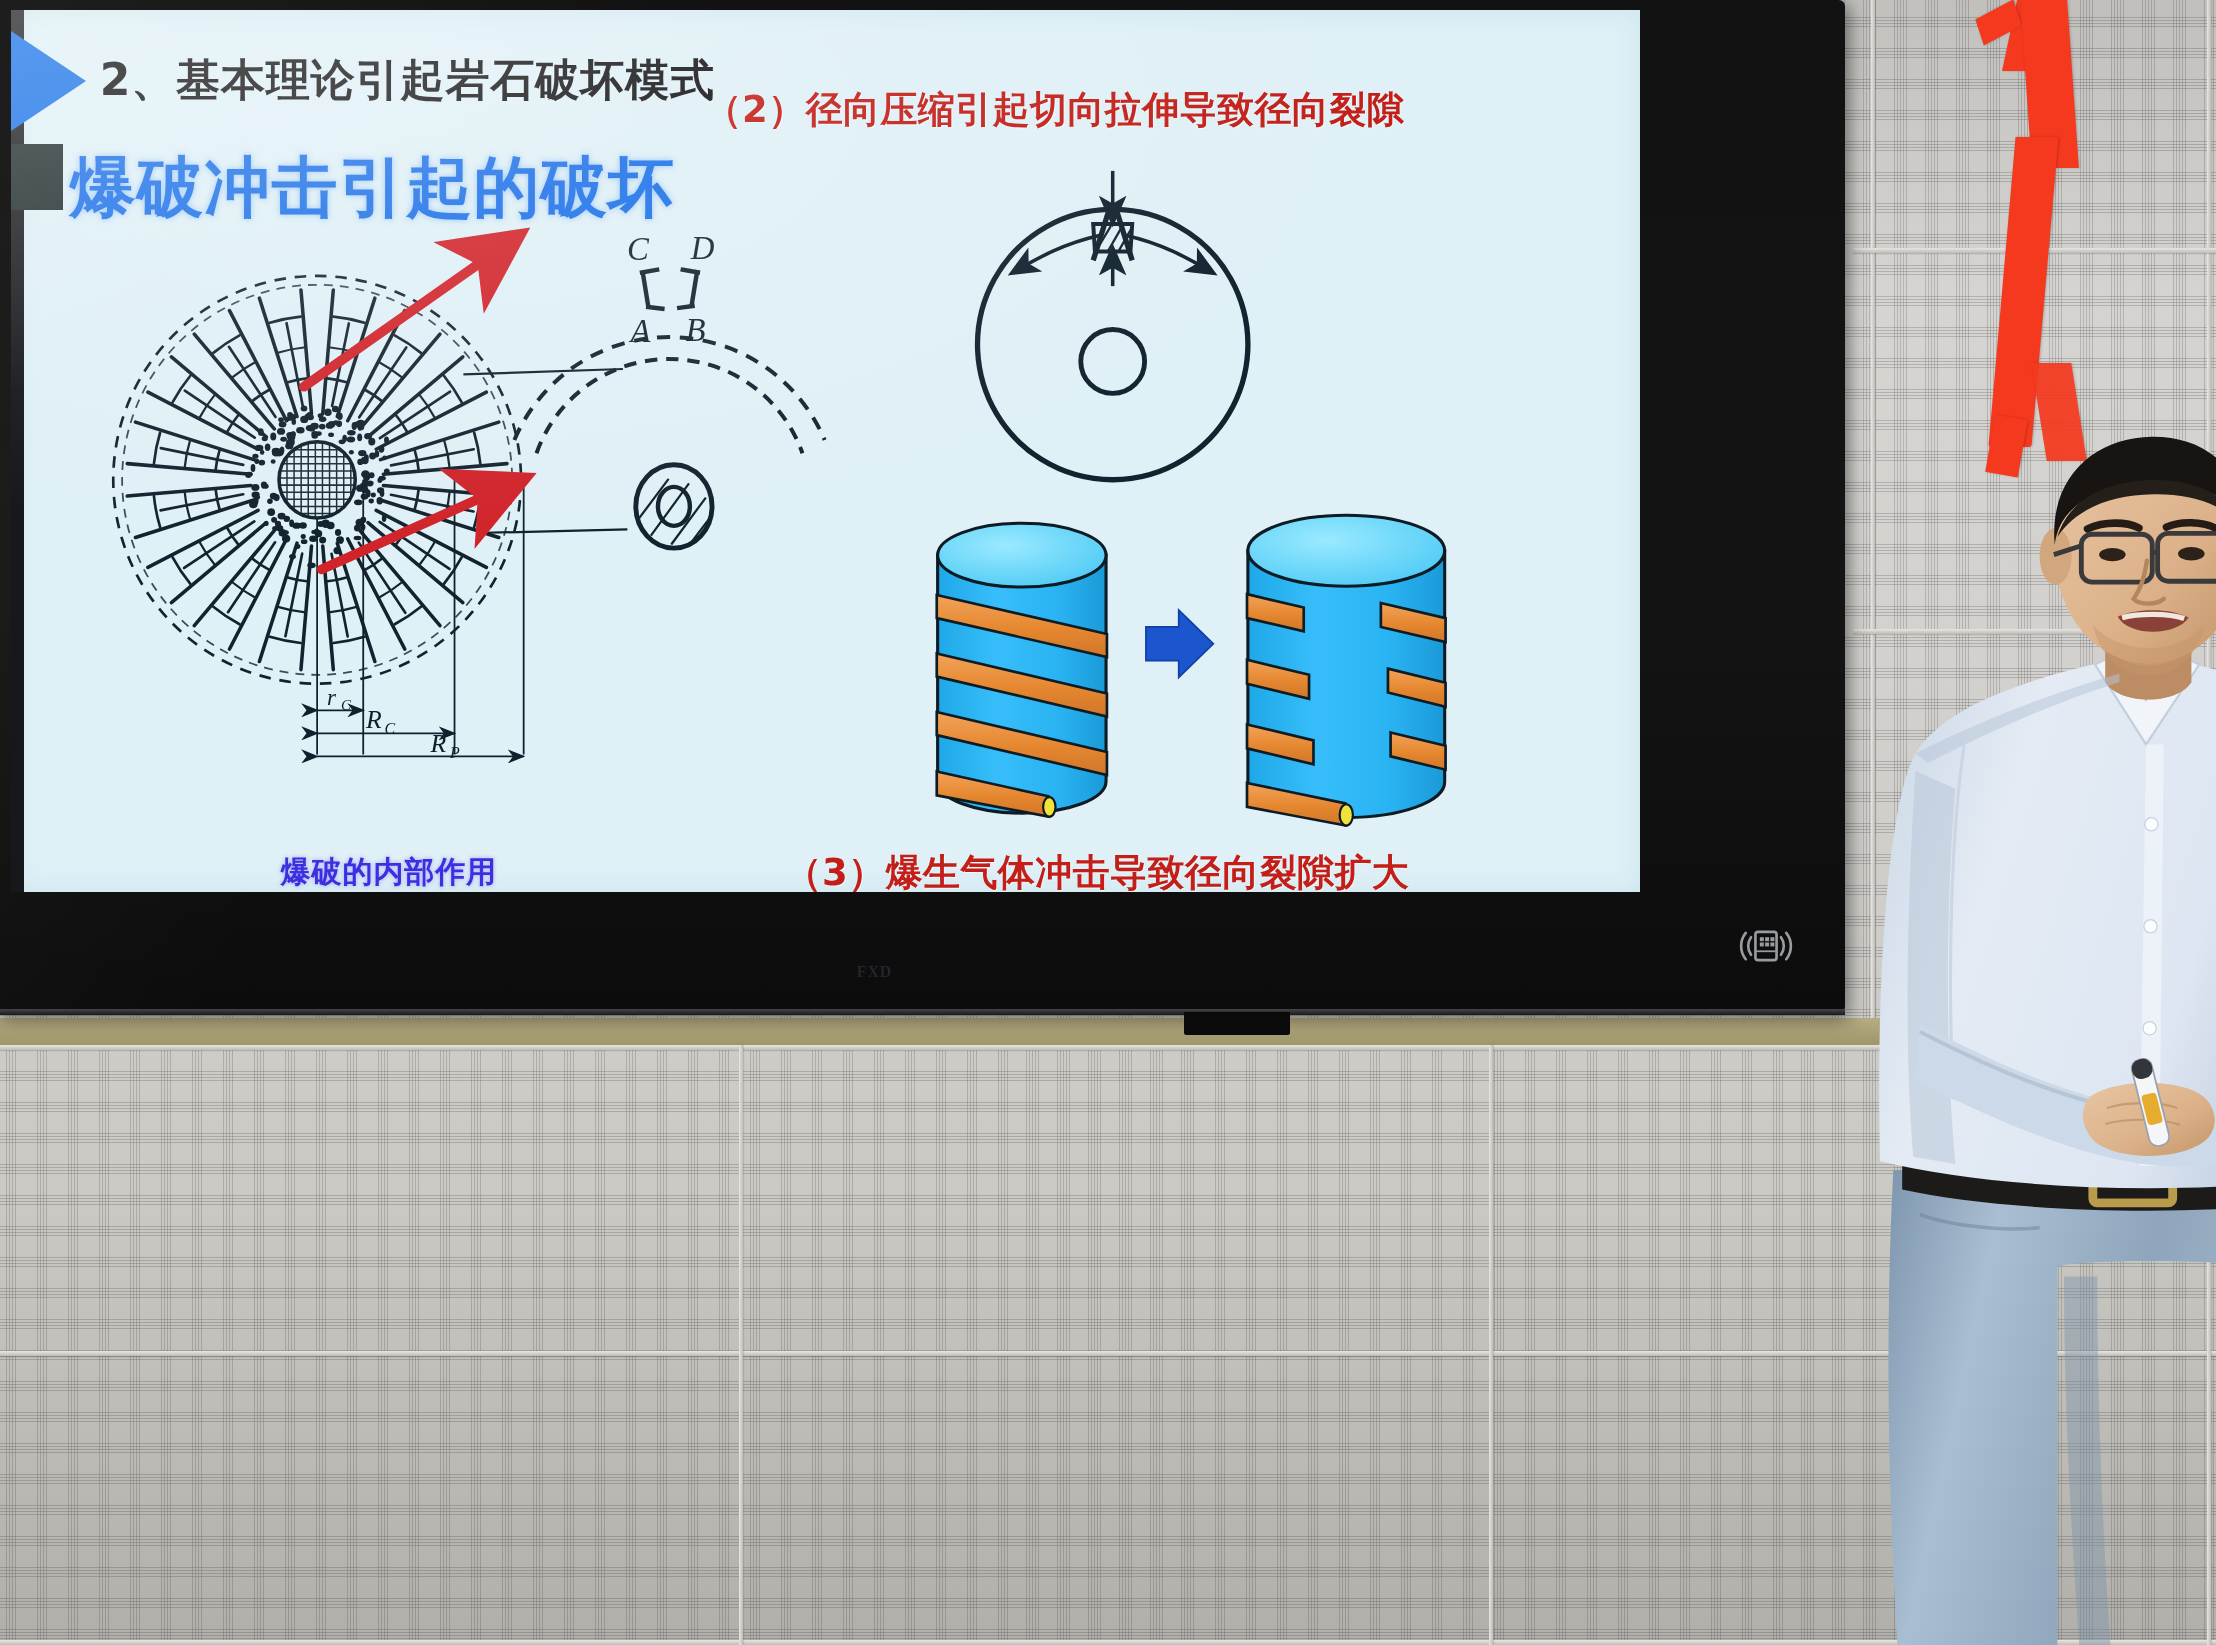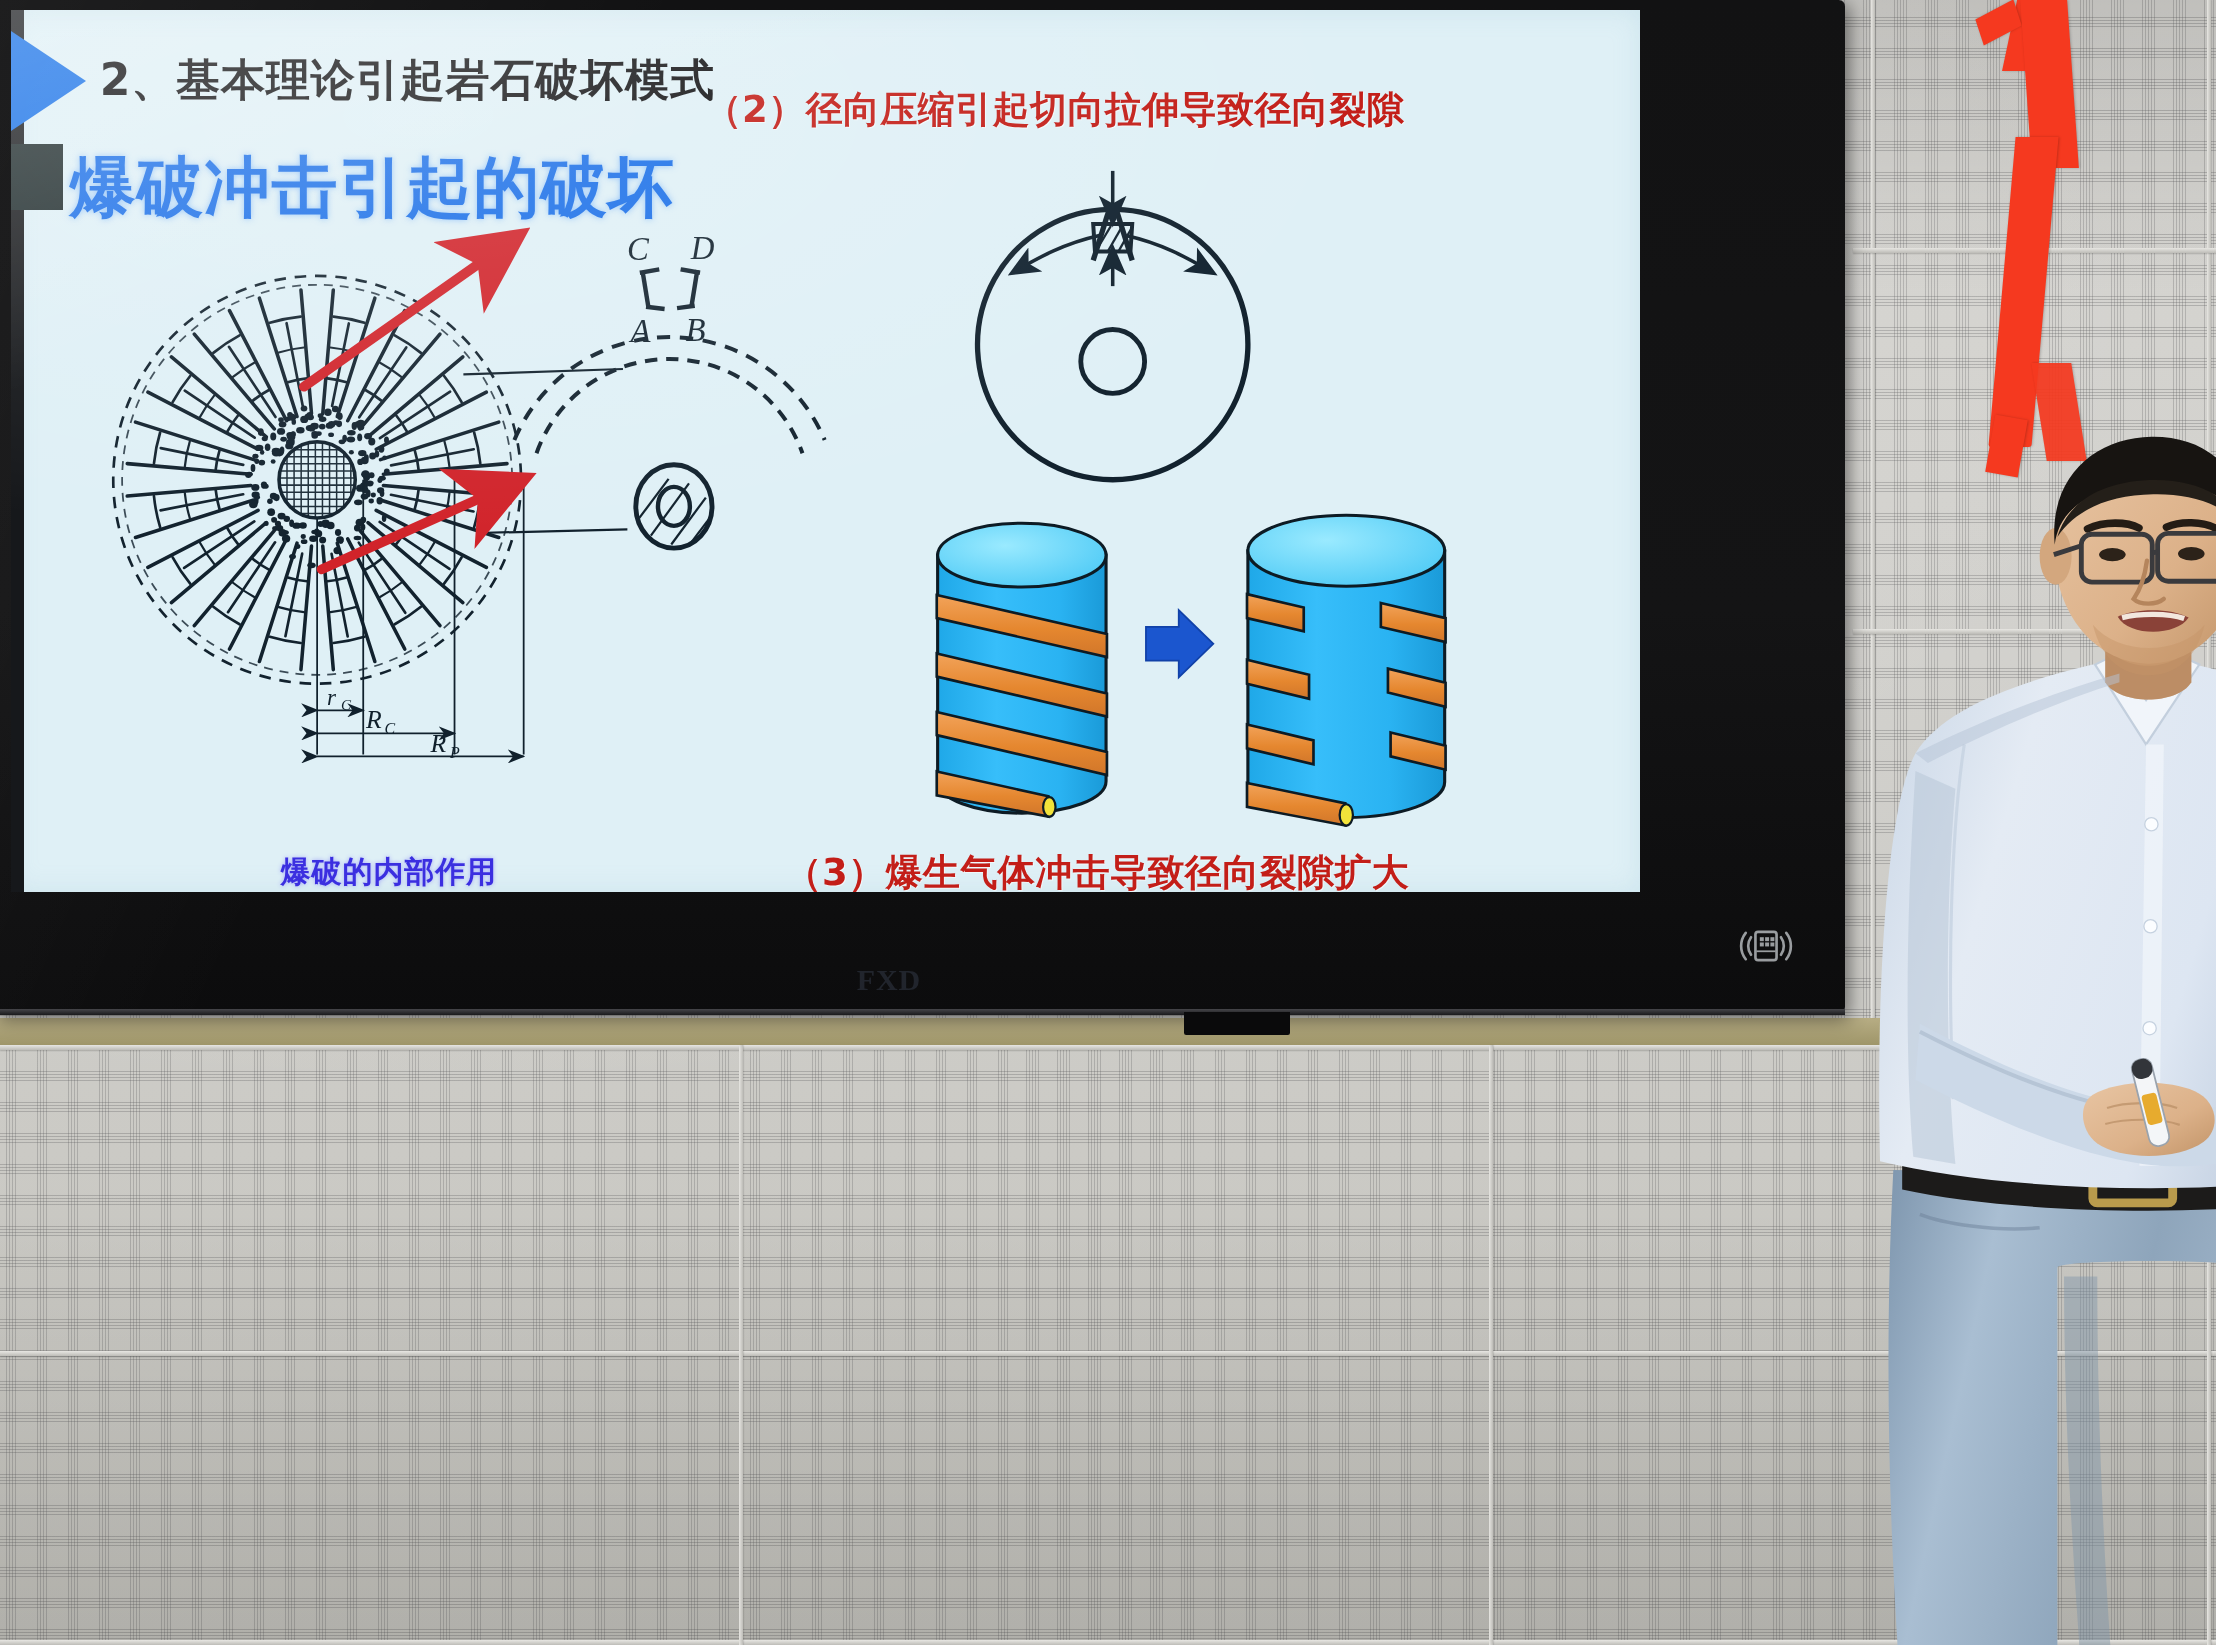--- a/index.html
+++ b/index.html
@@ -28,21 +28,21 @@
       background:linear-gradient(180deg,#121213 0%,#141415 60%,#0c0c0d 100%);
       border-radius:0 6.2px 8px 0;box-shadow:4.4px 4.4px 17.7px rgba(0,0,0,.45);}
   #tv-inner-shadow{position:absolute;inset:0;border-radius:0 6.2px 8px 0;
       background:linear-gradient(115deg, rgba(255,255,255,.05), rgba(255,255,255,0) 30%);}
   #screen{position:absolute;left:16px;top:9.8px;width:1629px;height:882px;
       background:#dff0f6;overflow:hidden;
       box-shadow:inset 0 0 26.6px rgba(140,190,210,.22);}
   .screen-sheen{position:absolute;inset:0;pointer-events:none;
       background:linear-gradient(160deg, rgba(255,255,255,.22) 0%, rgba(255,255,255,0) 26%),
                  radial-gradient(110% 90% at 25% 12%, rgba(255,255,255,.18), rgba(255,255,255,0) 55%);}
-  .bezel-logo{position:absolute;left:862px;top:963px;color:#2e3440;font-size:30px;letter-spacing:0.9px;
+  .bezel-logo{position:absolute;left:862px;top:963px;color:#2e3440;font-size:16px;letter-spacing:0.9px;
       font-weight:700;font-family:"Liberation Serif",serif;opacity:.62;}
   .cast-icon{position:absolute;left:1731px;top:924px;width:80px;height:44px;opacity:.72;}
   .tv-stand{position:absolute;left:1184px;top:1012px;width:106px;height:23px;background:#0a0a0b;border-radius:0 0 2.2px 2.2px;}
   .tv-footrail{position:absolute;left:-5.3px;top:1009px;width:1850px;height:6.2px;background:linear-gradient(180deg,#46464a,#1a1a1c);}
 
   
   .slide{position:absolute;inset:0;}
   .nav-arrow{position:absolute;left:0px;top:21px;width:0;height:0;
       border-top:50px solid transparent;border-bottom:50px solid transparent;border-left:75px solid #1570e8;}
   .dark-block{position:absolute;left:0px;top:134px;width:52px;height:66px;background:#1d2a2b;}

